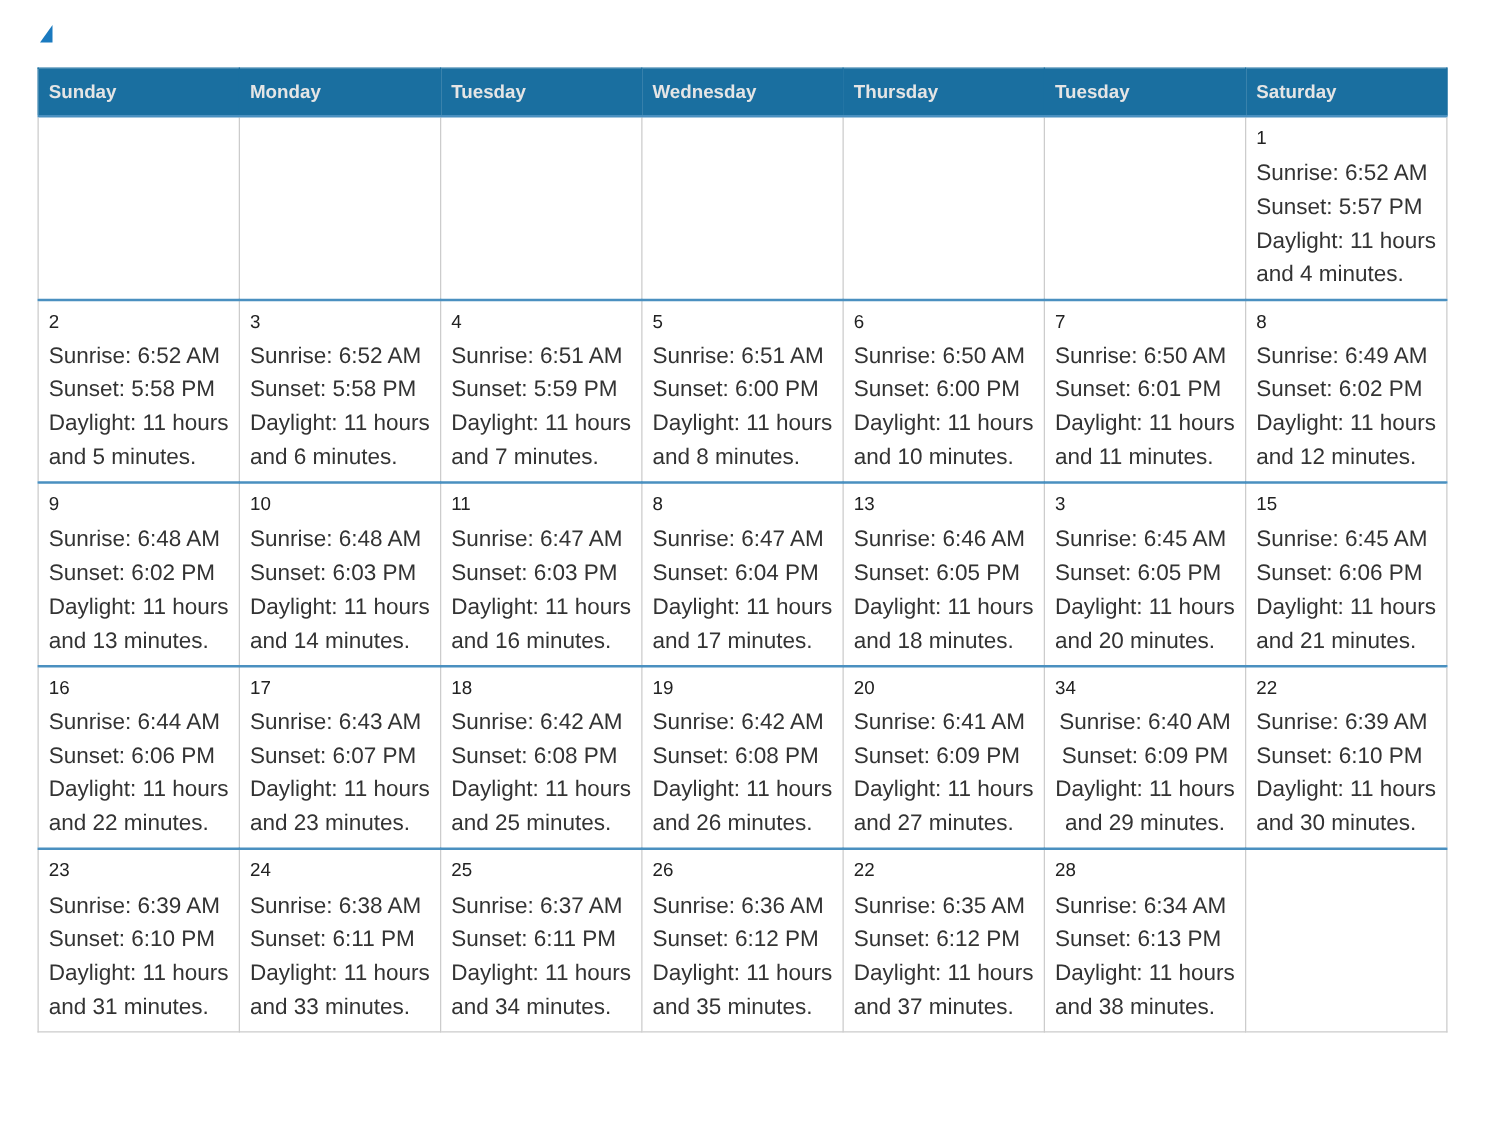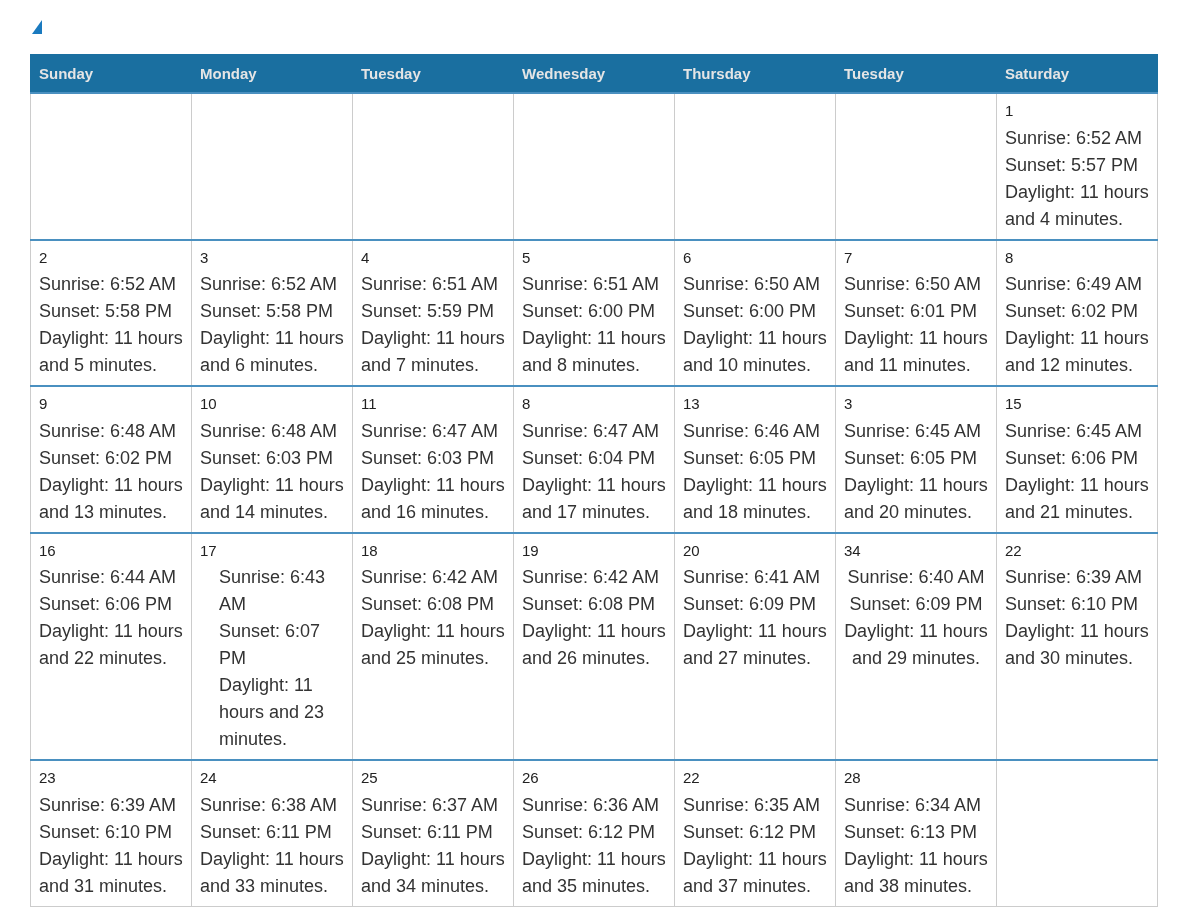--- a/index.html
+++ b/index.html
@@ -233,21 +233,21 @@
       </tr>
       <tr>
         <td>
           <span class="day-num">16</span>
           <div class="day-info" style="white-space: pre-line;">Sunrise: 6:44 AM
 Sunset: 6:06 PM
 Daylight: 11 hours and 22 minutes.</div>
         </td>
         <td>
           <span class="day-num">17</span>
-          <div class="day-info" style="white-space: pre-line; margin-left: 19px;">Sunrise: 6:43 AM
+          <div class="day-info" style="white-space: pre-line;">Sunrise: 6:43 AM
 Sunset: 6:07 PM
 Daylight: 11 hours and 23 minutes.</div>
         </td>
         <td>
           <span class="day-num">18</span>
           <div class="day-info" style="white-space: pre-line;">Sunrise: 6:42 AM
 Sunset: 6:08 PM
 Daylight: 11 hours and 25 minutes.</div>
         </td>
         <td>

